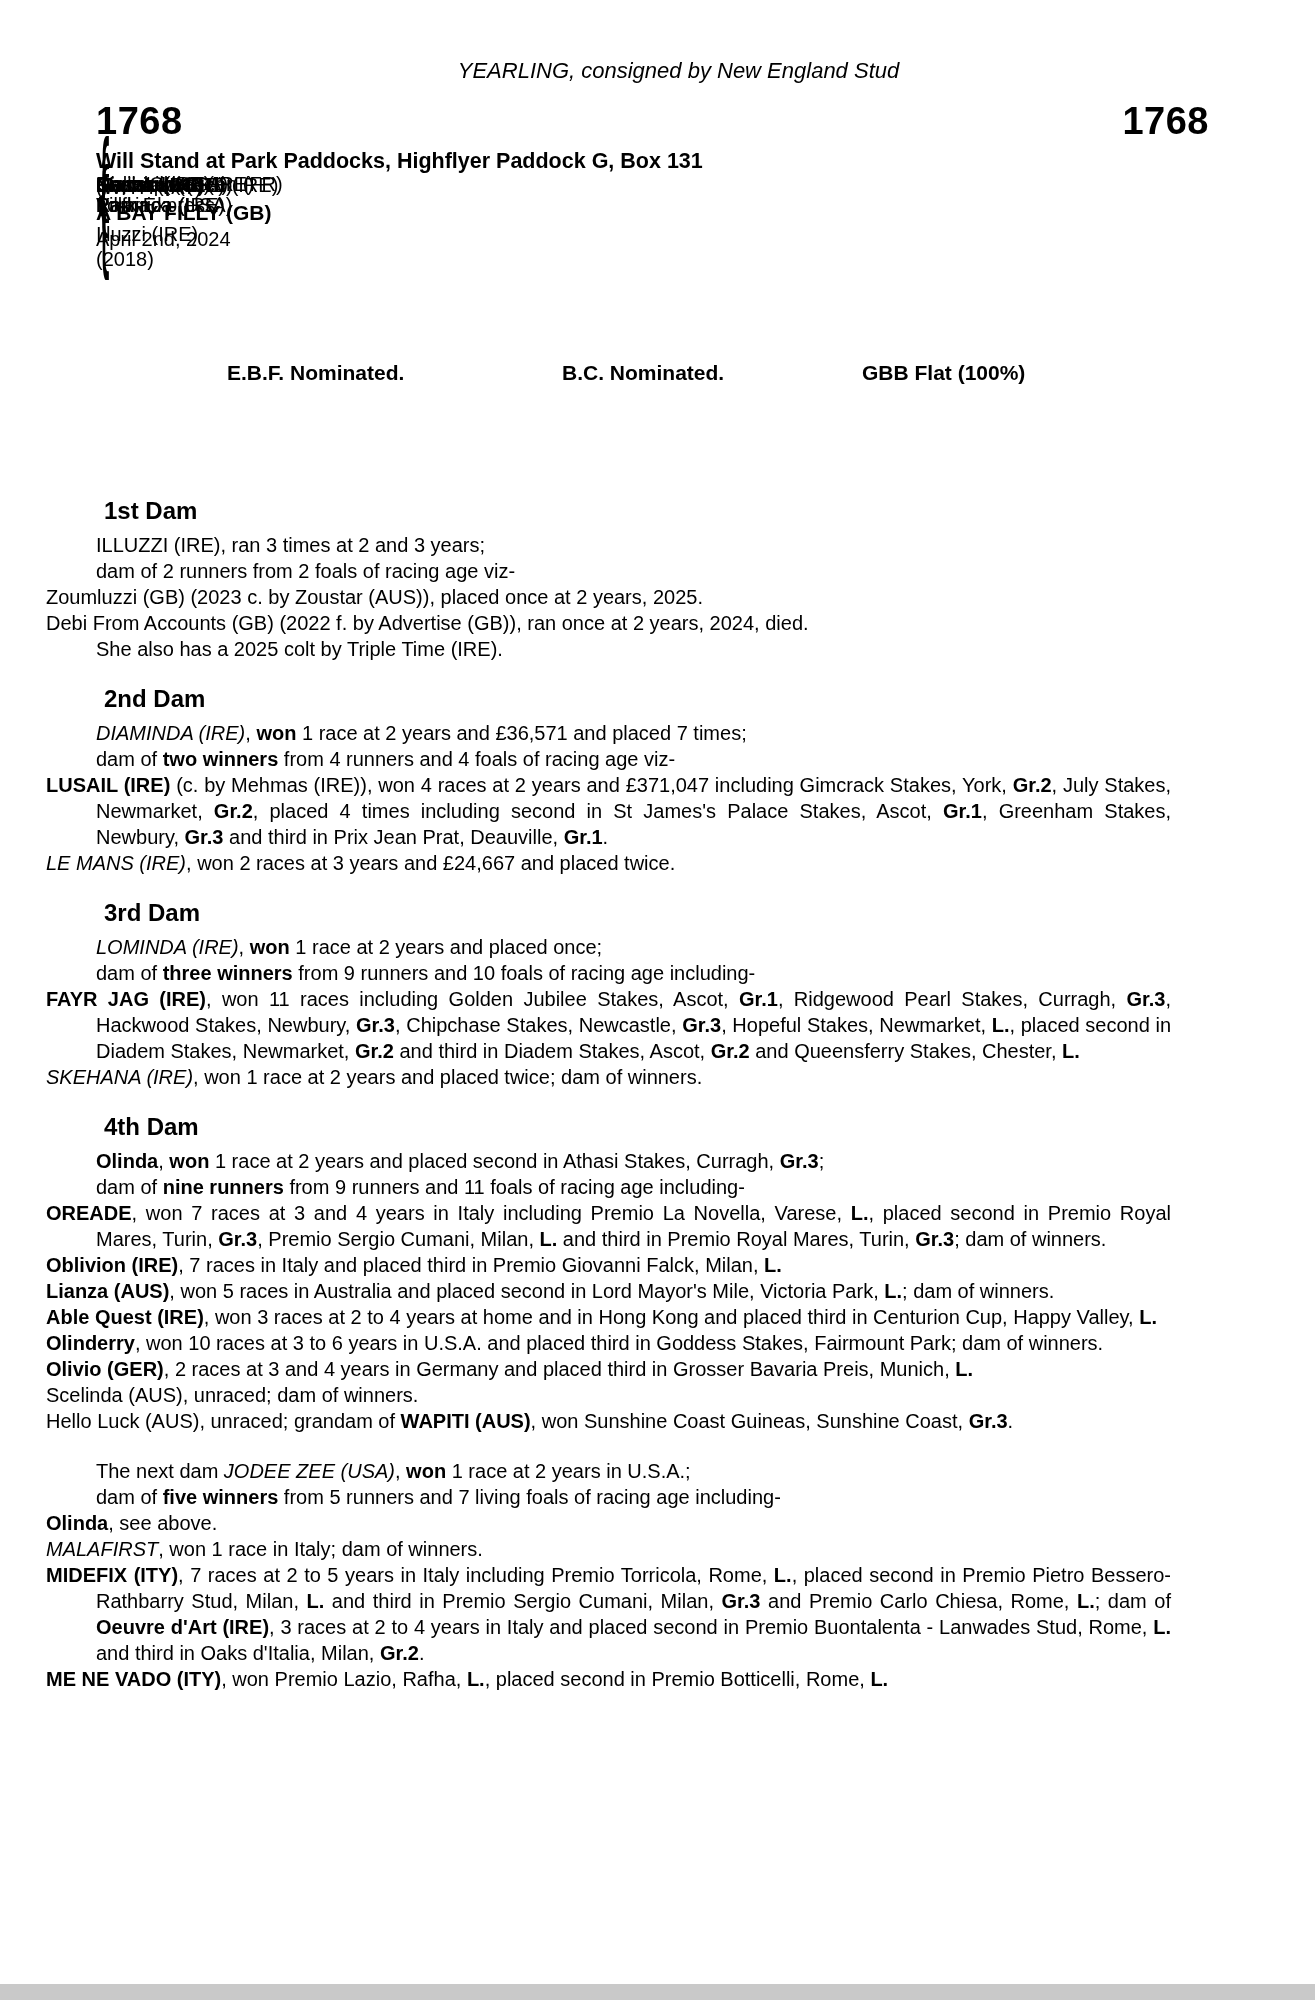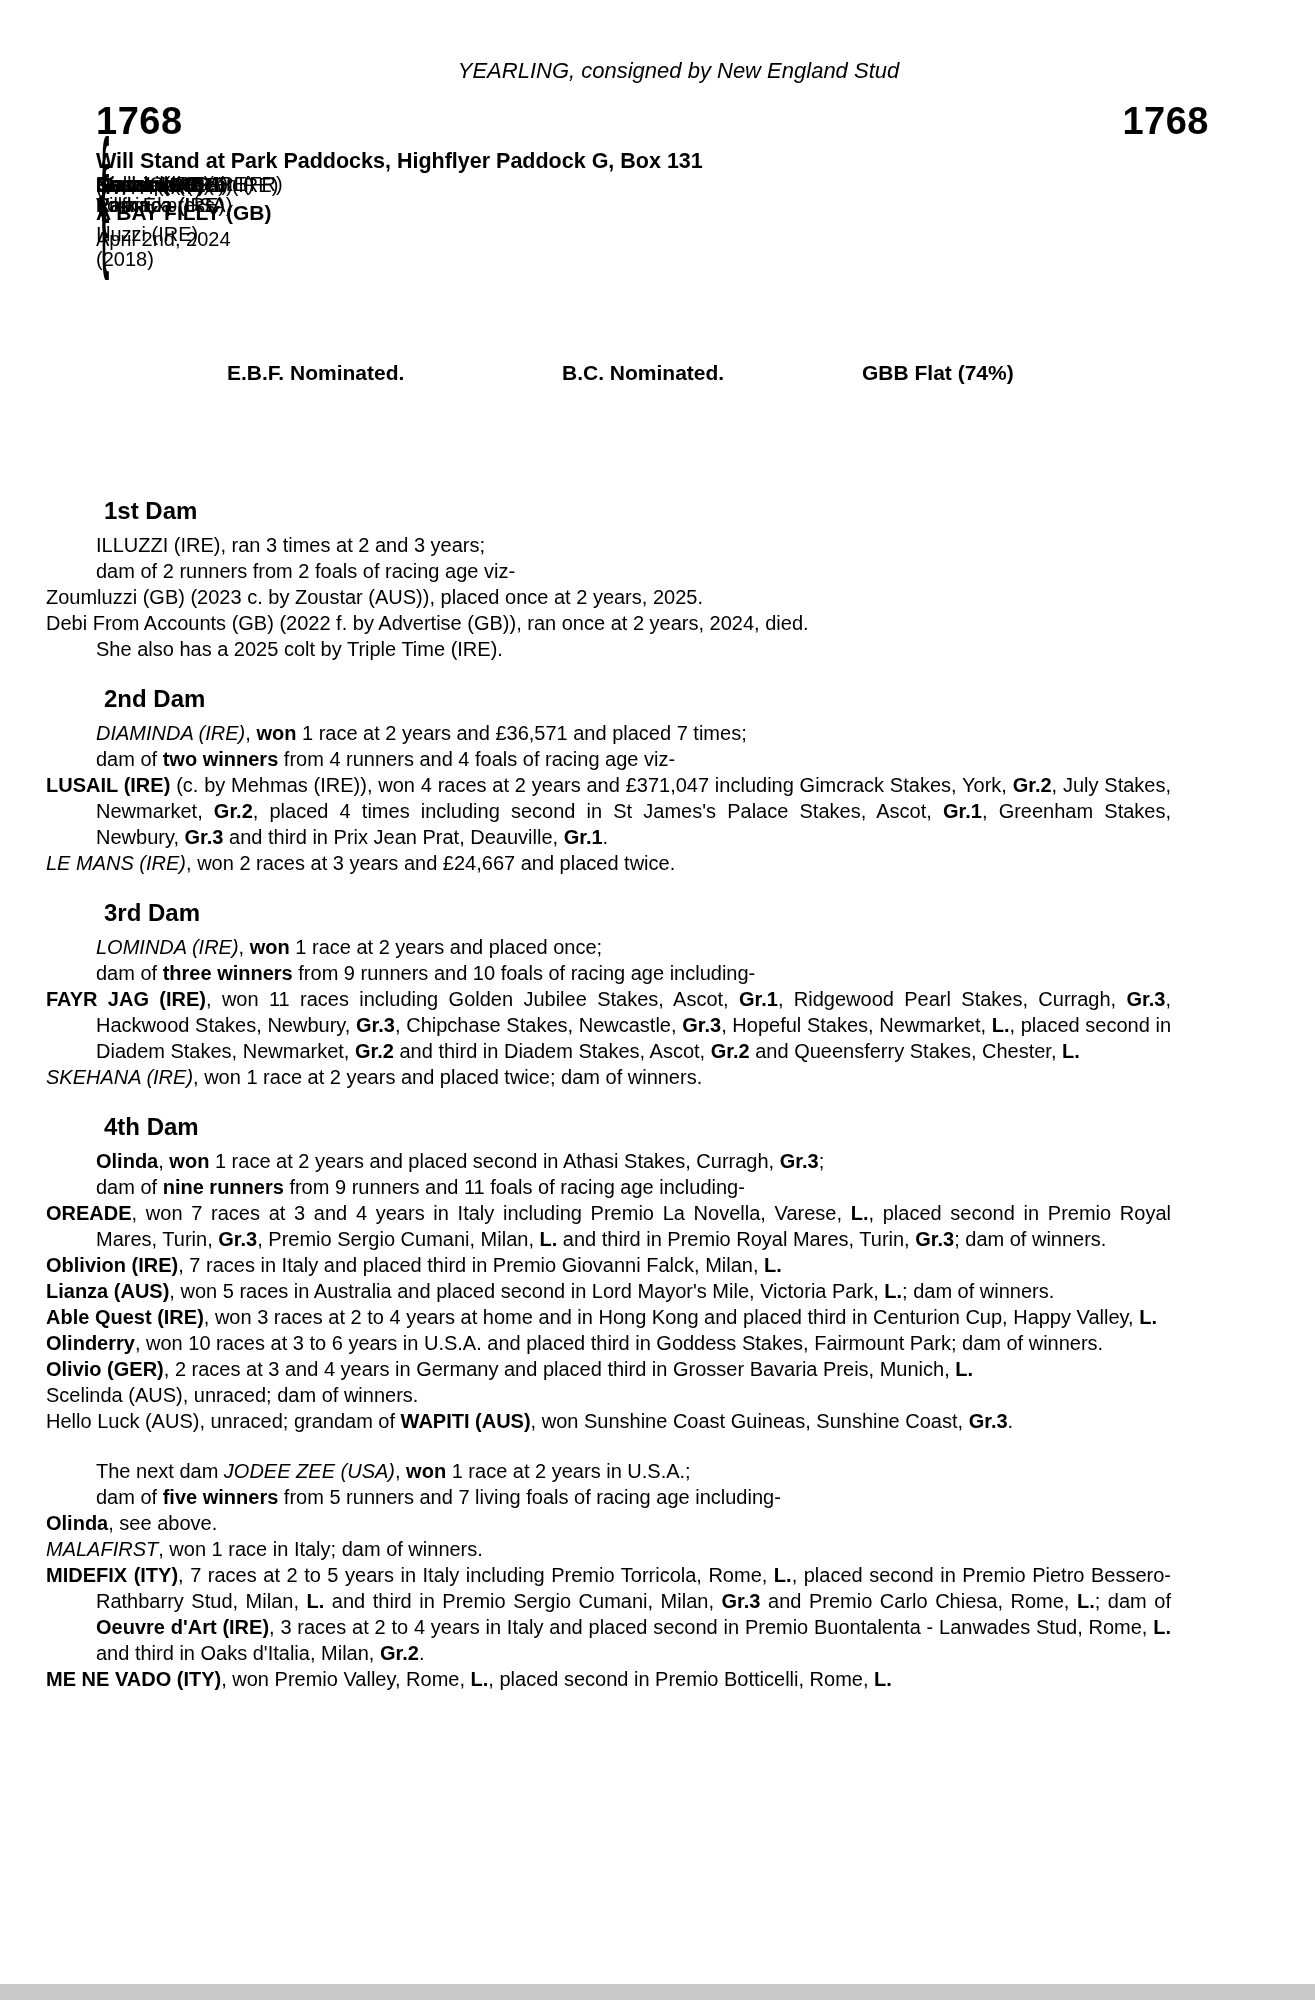--- a/index.html
+++ b/index.html
@@ -112,21 +112,21 @@
     </div>
     <div class="ped pair p3">
       <div>Diamond Green (FR)</div>
       <div>Lominda (IRE)</div>
     </div>
   </div>
 
   <div class="noms">
     <span class="nom nom-0">E.B.F. Nominated.</span>
     <span class="nom nom-1">B.C. Nominated.</span>
-    <span class="nom nom-2">GBB Flat (74%)</span>
+    <span class="nom nom-2">GBB Flat (100%)</span>
   </div>
 
   <div class="sections">
       <div class="sec">
         <h3>1st Dam</h3>
         <p><span>ILLUZZI (IRE), ran 3 times at 2 and 3 years;</span></p>
         <p><span>dam of 2 runners from 2 foals of racing age viz-</span></p>
         <p class="l1"><span>Zoumluzzi (GB) (2023 c. by Zoustar (AUS)), placed once at 2 years, 2025.</span></p>
         <p class="l1"><span>Debi From Accounts (GB) (2022 f. by Advertise (GB)), ran once at 2 years, 2024, died.</span></p>
         <p><span>She also has a 2025 colt by Triple Time (IRE).</span></p>
@@ -157,18 +157,18 @@
         <p class="l2"><span class="b">Olivio (GER)</span><span>, 2 races at 3 and 4 years in Germany and placed third in Grosser Bavaria Preis, Munich, </span><span class="b">L.</span></p>
         <p class="l1"><span>Scelinda (AUS), unraced; dam of winners.</span></p>
         <p class="l2"><span>Hello Luck (AUS), unraced; grandam of </span><span class="b">WAPITI (AUS)</span><span>, won Sunshine Coast Guineas, Sunshine Coast, </span><span class="b">Gr.3</span><span>.</span></p>
       </div>
       <div class="sec">
         <p><span>The next dam </span><span class="i">JODEE ZEE (USA)</span><span>, </span><span class="b">won</span><span> 1 race at 2 years in U.S.A.;</span></p>
         <p><span>dam of </span><span class="b">five winners</span><span> from 5 runners and 7 living foals of racing age including-</span></p>
         <p class="l1"><span class="b">Olinda</span><span>, see above.</span></p>
         <p class="l1"><span class="i">MALAFIRST</span><span>, won 1 race in Italy; dam of winners.</span></p>
         <p class="l2"><span class="b">MIDEFIX (ITY)</span><span>, 7 races at 2 to 5 years in Italy including Premio Torricola, Rome, </span><span class="b">L.</span><span>, placed second in Premio Pietro Bessero-Rathbarry Stud, Milan, </span><span class="b">L.</span><span> and third in Premio Sergio Cumani, Milan, </span><span class="b">Gr.3</span><span> and Premio Carlo Chiesa, Rome, </span><span class="b">L.</span><span>; dam of </span><span class="b">Oeuvre d'Art (IRE)</span><span>, 3 races at 2 to 4 years in Italy and placed second in Premio Buontalenta - Lanwades Stud, Rome, </span><span class="b">L.</span><span> and third in Oaks d'Italia, Milan, </span><span class="b">Gr.2</span><span>.</span></p>
-        <p class="l2"><span class="b">ME NE VADO (ITY)</span><span>, won Premio Valley, Rome, </span><span class="b">L.</span><span>, placed second in Premio Botticelli, Rome, </span><span class="b">L.</span></p>
+        <p class="l2"><span class="b">ME NE VADO (ITY)</span><span>, won Premio Lazio, Rafha, </span><span class="b">L.</span><span>, placed second in Premio Botticelli, Rome, </span><span class="b">L.</span></p>
       </div>
     </div>
 
   <div class="bottom-bar"></div>
 </div>
 
 </body></html>

